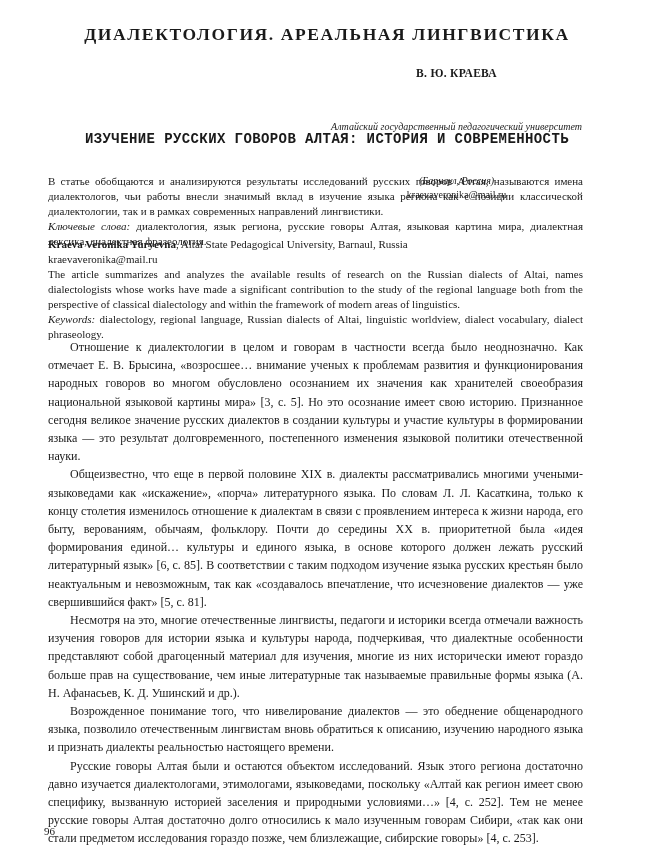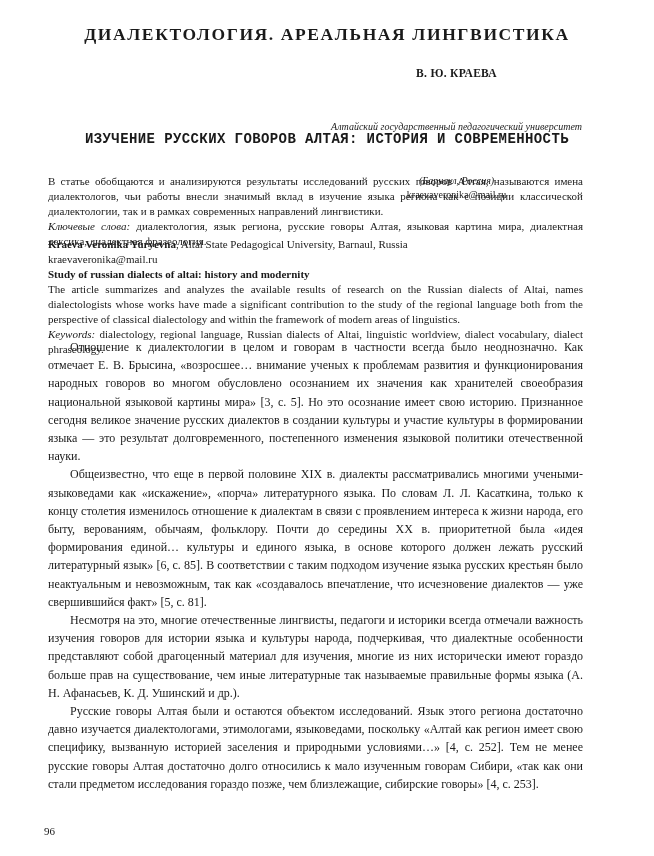--- a/index.html
+++ b/index.html
@@ -38,25 +38,25 @@
 <div class="article-title">ИЗУЧЕНИЕ РУССКИХ ГОВОРОВ АЛТАЯ: ИСТОРИЯ И СОВРЕМЕННОСТЬ</div>
 
 <div class="abstract abstract-ru">
   <p>В статье обобщаются и анализируются результаты исследований русских говоров Алтая, называются имена диалектологов, чьи работы внесли значимый вклад в изучение языка региона как с позиции классической диалектологии, так и в рамках современных направлений лингвистики.</p>
   <p><span class="ital">Ключевые слова:</span><span> диалектология, язык региона, русские говоры Алтая, языковая картина мира, диалектная лексика, диалектная фразеология.</span></p>
 </div>
 
 <div class="abstract abstract-en">
   <p><span class="bold">Kraeva Veronika Yuryevna</span><span>, Altai State Pedagogical University, Barnaul, Russia</span></p>
   <p>kraevaveronika@mail.ru</p>
-  <p class="bold">Study of russian dialects of altai: history and modernity</p>
   <p>The article summarizes and analyzes the available results of research on the Russian dialects of Altai, names dialectologists whose works have made a significant contribution to the study of the regional language both from the perspective of classical dialectology and within the framework of modern areas of linguistics.</p>
   <p><span class="ital">Keywords:</span><span> dialectology, regional language, Russian dialects of Altai, linguistic worldview, dialect vocabulary, dialect phraseology.</span></p>
 </div>
 
 <div class="body-text">
   <p>Отношение к диалектологии в целом и говорам в частности всегда было неоднозначно. Как отмечает Е. В. Брысина, «возросшее… внимание ученых к проблемам развития и функционирования народных говоров во многом обусловлено осознанием их значения как хранителей своеобразия национальной языковой картины мира» [3, с. 5]. Но это осознание имеет свою историю. Признанное сегодня великое значение русских диалектов в создании культуры и участие культуры в формировании языка — это результат долговременного, постепенного изменения языковой политики отечественной науки.</p>
   <p>Общеизвестно, что еще в первой половине XIX в. диалекты рассматривались многими учеными-языковедами как «искажение», «порча» литературного языка. По словам Л. Л. Касаткина, только к концу столетия изменилось отношение к диалектам в связи с проявлением интереса к жизни народа, его быту, верованиям, обычаям, фольклору. Почти до середины XX в. приоритетной была «идея формирования единой… культуры и единого языка, в основе которого должен лежать русский литературный язык» [6, с. 85]. В соответствии с таким подходом изучение языка русских крестьян было неактуальным и невозможным, так как «создавалось впечатление, что исчезновение диалектов — уже свершившийся факт» [5, с. 81].</p>
   <p>Несмотря на это, многие отечественные лингвисты, педагоги и историки всегда отмечали важность изучения говоров для истории языка и культуры народа, подчеркивая, что диалектные особенности представляют собой драгоценный материал для изучения, многие из них исторически имеют гораздо больше прав на существование, чем иные литературные так называемые правильные формы языка (А. Н. Афанасьев, К. Д. Ушинский и др.).</p>
+  <p>Возрожденное понимание того, что нивелирование диалектов — это обеднение общенародного языка, позволило отечественным лингвистам вновь обратиться к описанию, изучению народного языка и признать диалекты реальностью настоящего времени.</p>
   <p>Русские говоры Алтая были и остаются объектом исследований. Язык этого региона достаточно давно изучается диалектологами, этимологами, языковедами, поскольку «Алтай как регион имеет свою специфику, вызванную историей заселения и природными условиями…» [4, с. 252]. Тем не менее русские говоры Алтая достаточно долго относились к мало изученным говорам Сибири, «так как они стали предметом исследования гораздо позже, чем близлежащие, сибирские говоры» [4, с. 253].</p>
 </div>
 
 <div class="page-number">96</div>
 
 </body></html>

